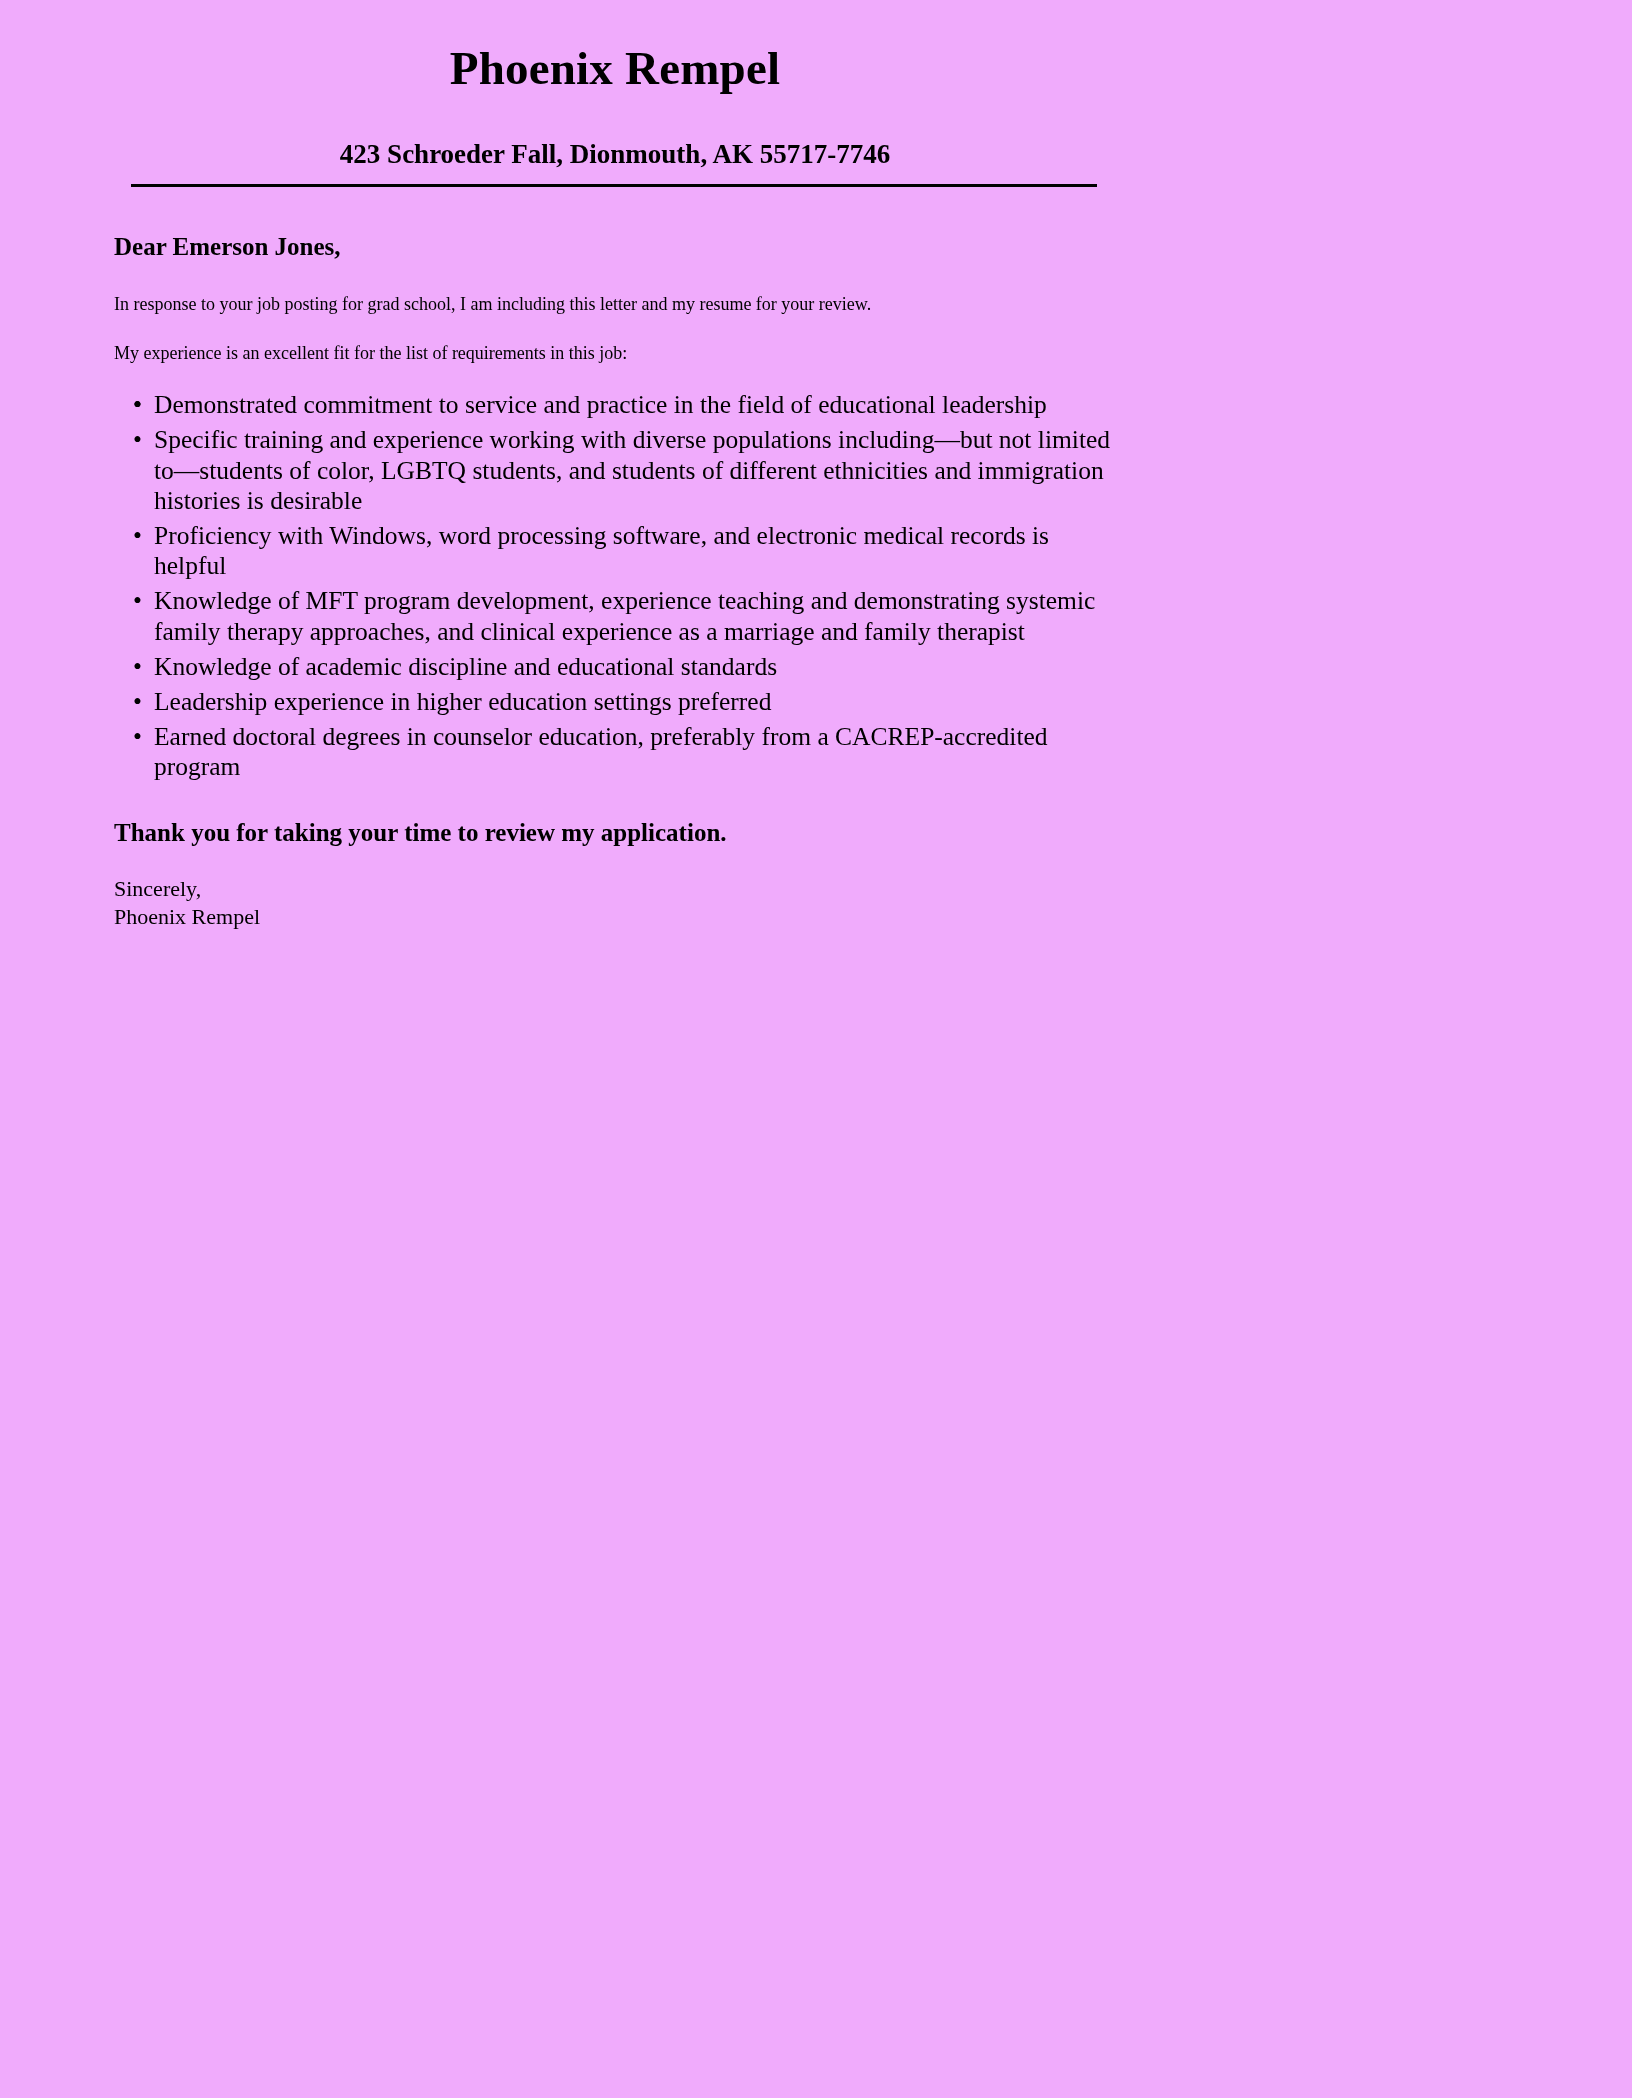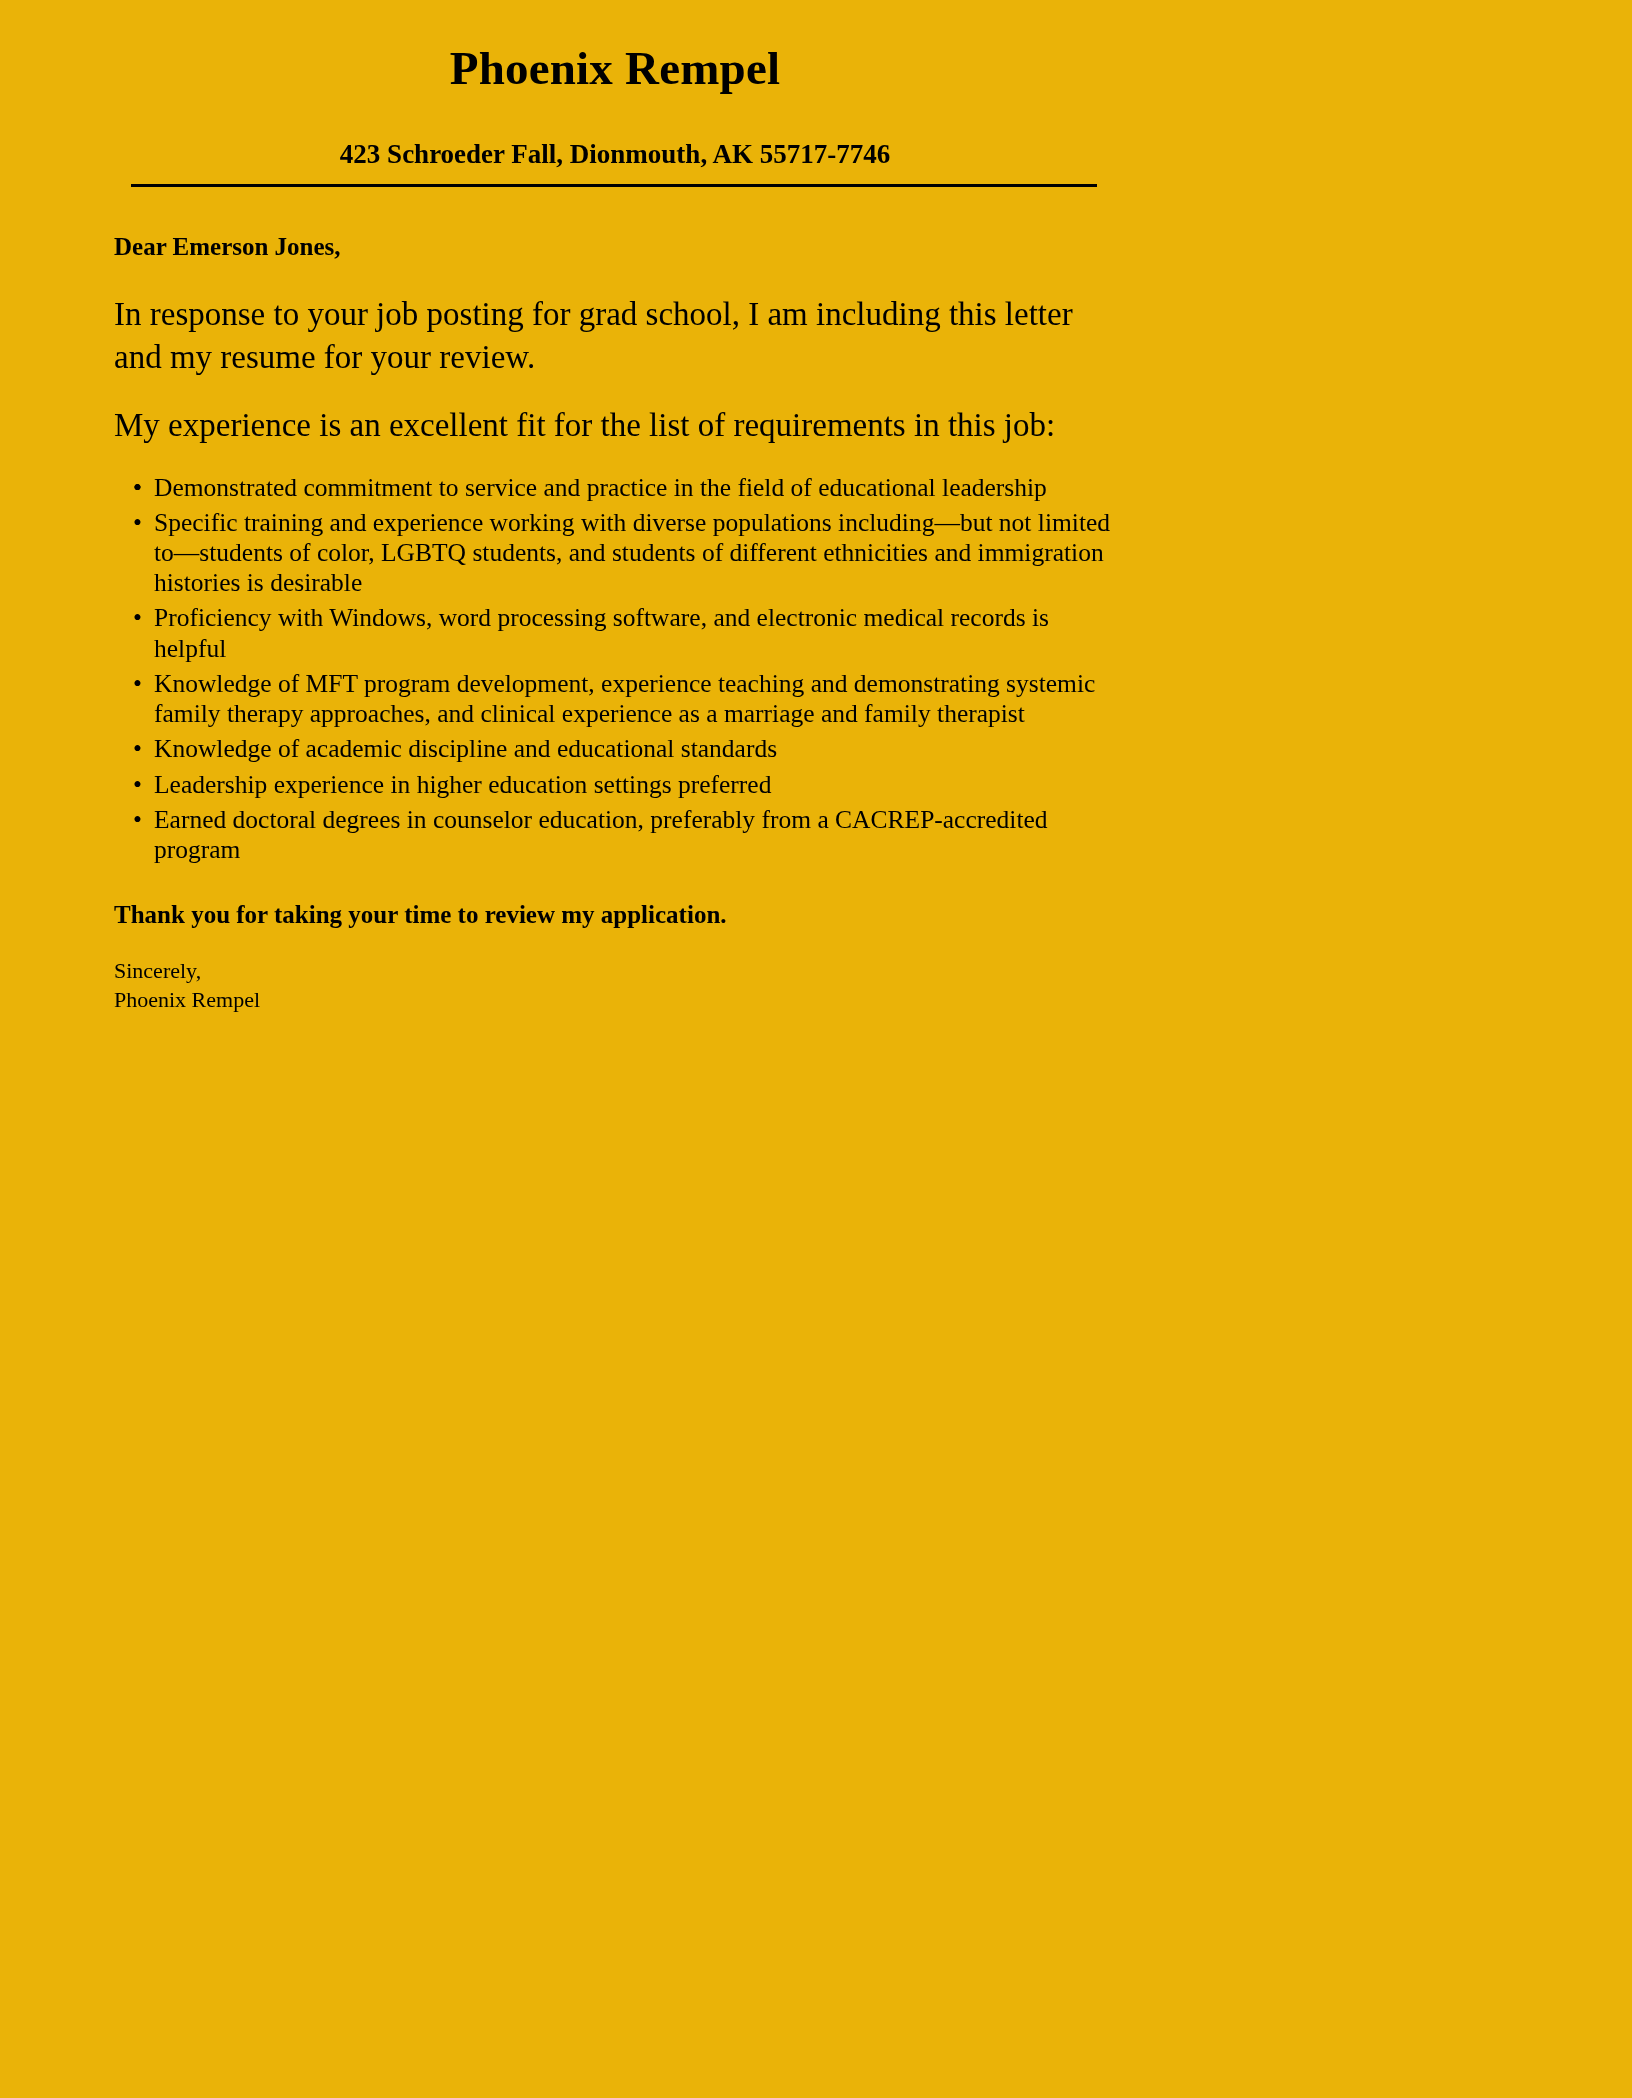--- a/index.html
+++ b/index.html
@@ -11,21 +11,21 @@
     width: 1632px;
     height: 2098px;
     font-family: "Liberation Serif", "DejaVu Serif", serif;
     color: #000000;
     -webkit-font-smoothing: antialiased;
   }
   .page {
     position: relative;
     width: 1632px;
     height: 2098px;
-    background: #eab308;
+    background: #f0abfc;
     box-sizing: border-box;
     overflow: hidden;
   }
   .content {
     position: absolute;
     left: 0;
     top: 0;
     width: 1230px;
     padding: 0;
   }
@@ -62,21 +62,21 @@
     width: 970px;
     padding-top: 44px;
   }
   .salutation {
     font-size: 25px;
     font-weight: bold;
     line-height: 1.28;
     margin: 0 0 30px 0;
   }
   .para {
-    font-size: 33px;
+    font-size: 18px;
     font-weight: normal;
     line-height: 1.31;
     margin: 0 0 25px 0;
     text-align: left;
   }
   .req-list {
     list-style: none;
     margin: 12px 0 0 0;
     padding: 0;
   }

